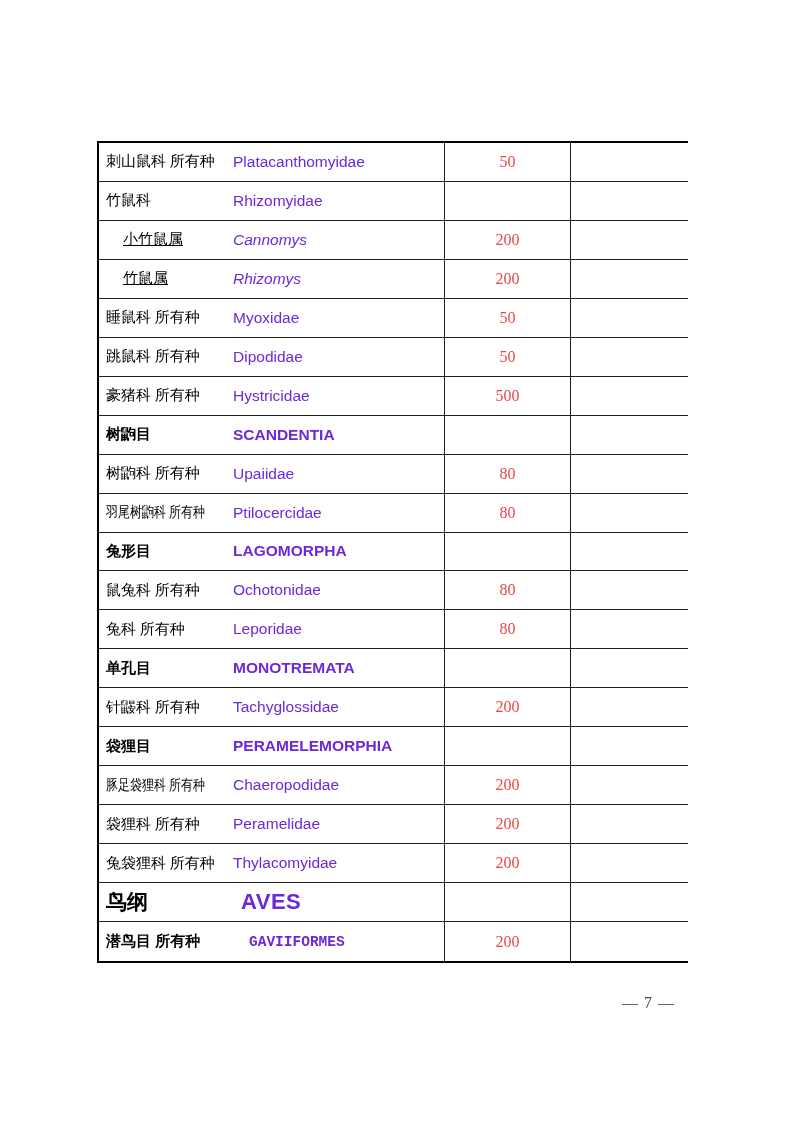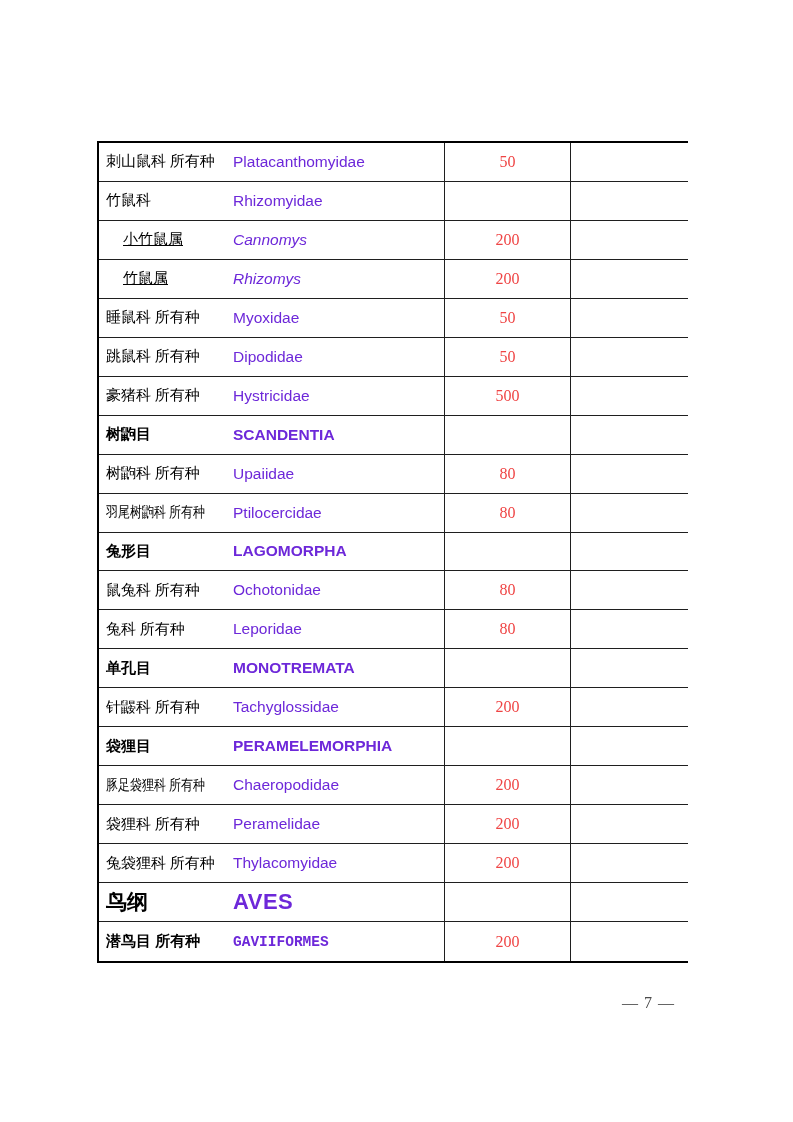--- a/index.html
+++ b/index.html
@@ -28,21 +28,21 @@
   }
 
   .cell {
     border-right: 1px solid #1f1f1f;
     border-bottom: 1px solid #1f1f1f;
     display: flex;
     align-items: center;
     overflow: hidden;
   }
   .cell.last-col { border-right: none; }
-  .cell.row-last { border-bottom: none; }
+  .cell.row-last { border-bottom: none; gap: 16px; }
 
   
   .name-cell { padding-left: 7px; }
   .cn {
     display: inline-block;
     width: 127px;
     flex: 0 0 127px;
     font-family: "Liberation Serif", serif;
     font-size: 15px;
     color: #000000;
@@ -77,20 +77,21 @@
   
   .style-class .cn {
     font-family: "Liberation Sans", sans-serif;
     font-weight: bold;
     font-size: 21px;
   }
   .style-class .latin {
     font-weight: bold;
     font-size: 22px;
     letter-spacing: 0.5px;
+    margin-left: 8px;
   }
 
   
   .style-bird-order .cn {
     font-family: "Liberation Sans", sans-serif;
     font-weight: bold;
     font-size: 15px;
   }
   .style-bird-order .latin {
     font-family: "Liberation Mono", monospace;

